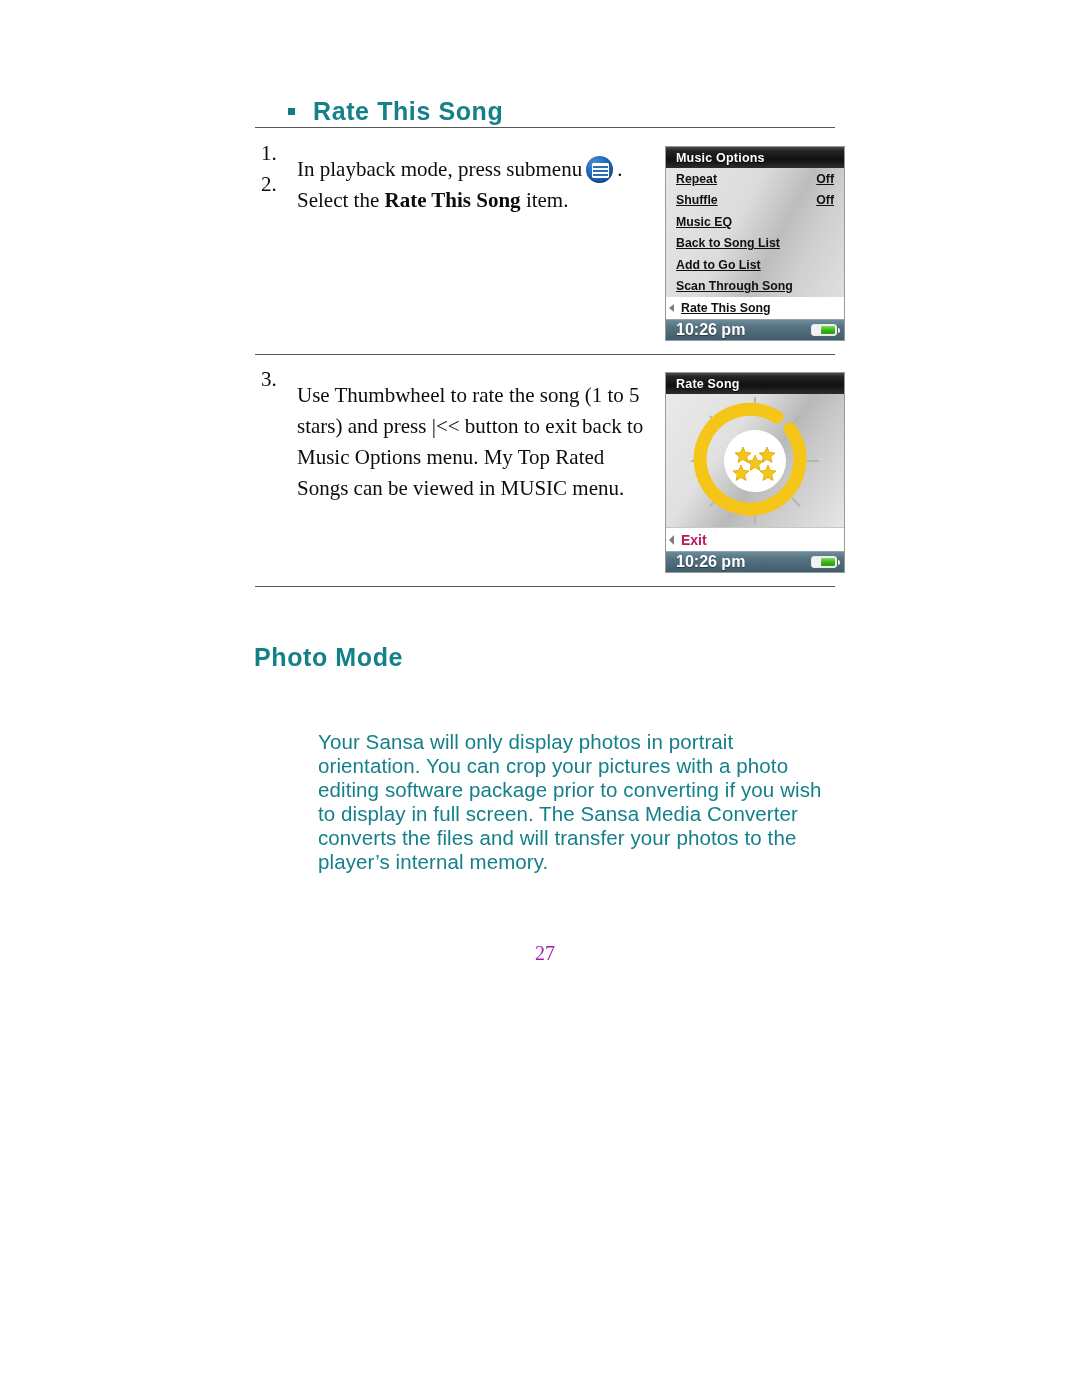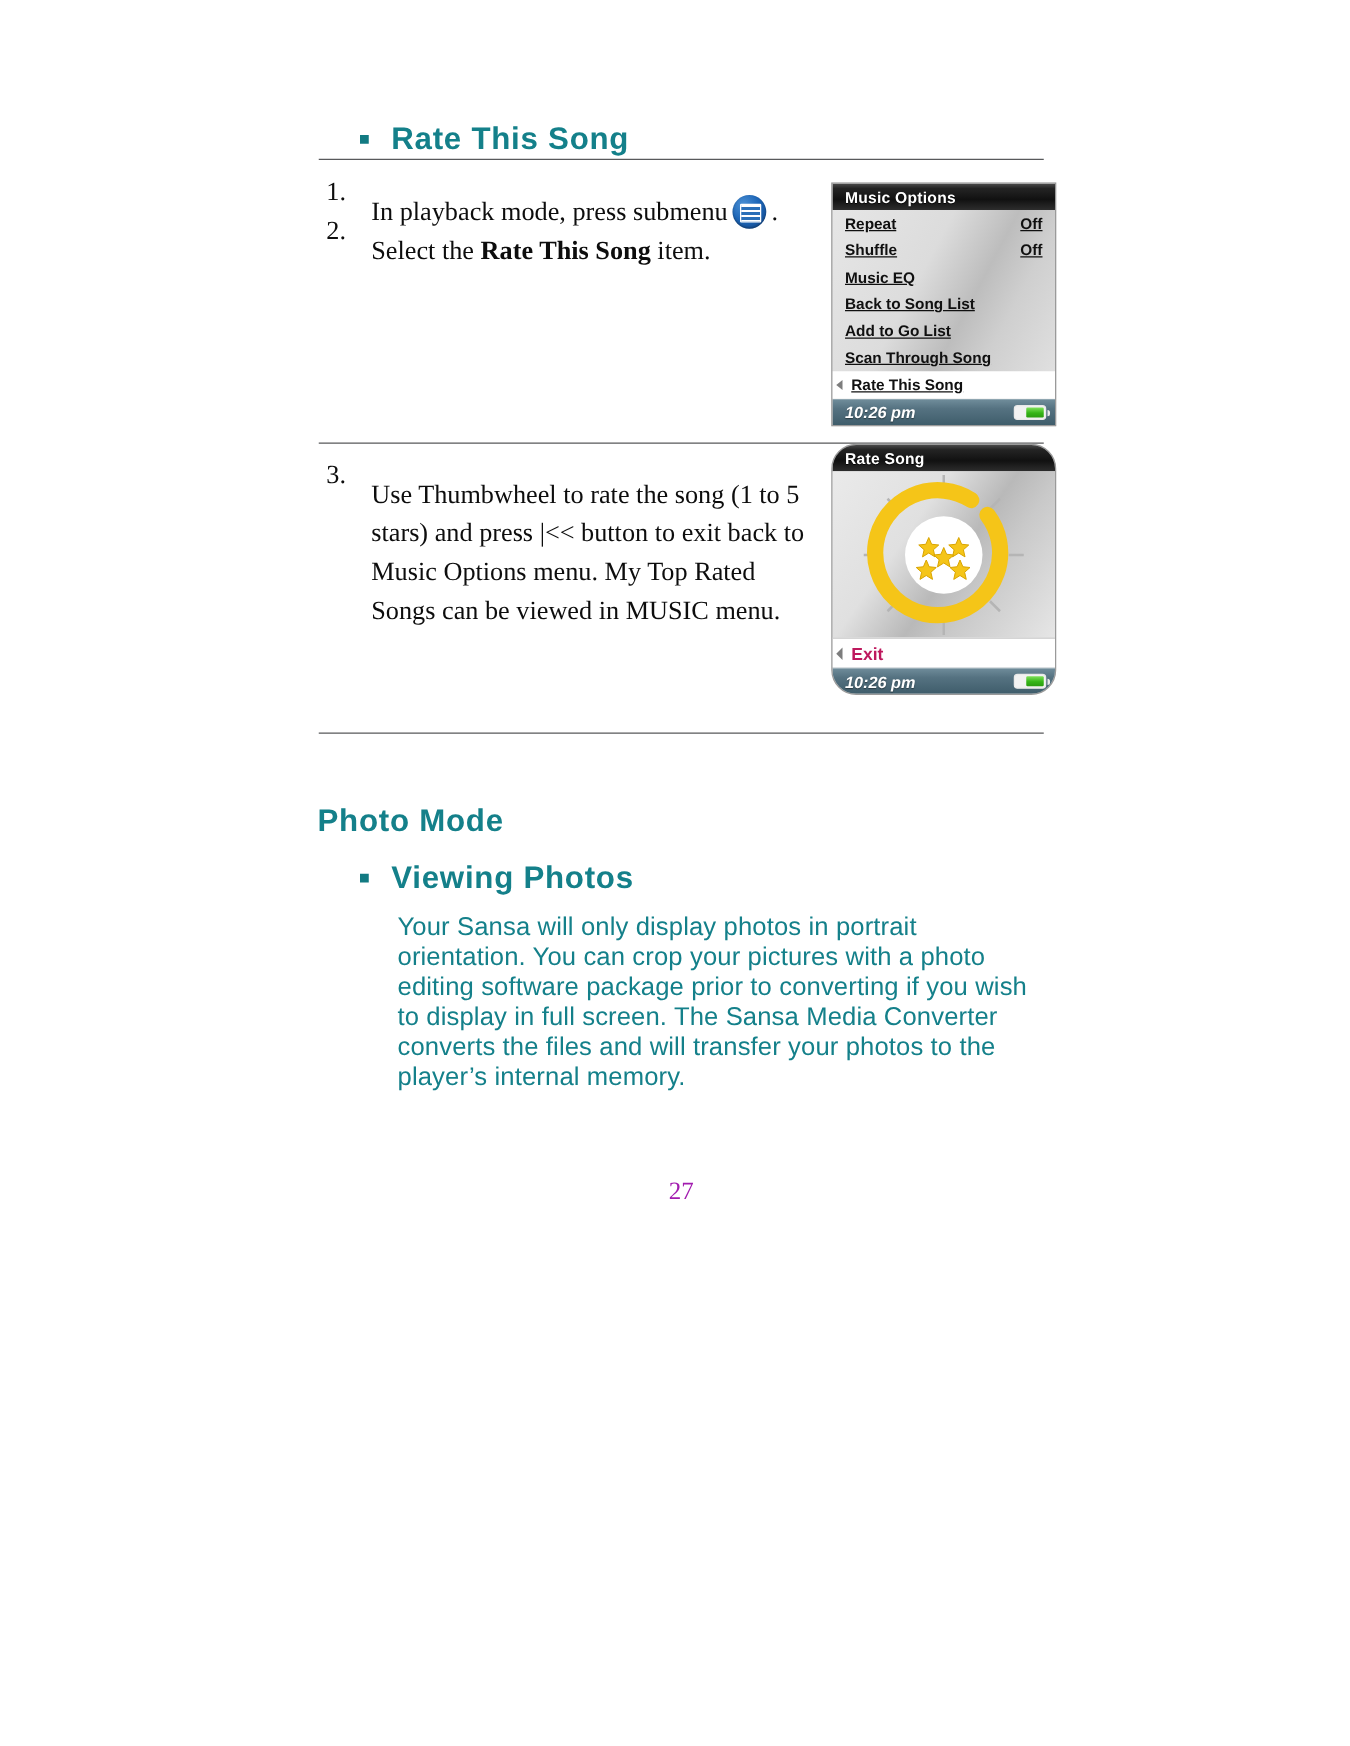--- a/index.html
+++ b/index.html
@@ -179,24 +179,23 @@
     height: 21px;
     background: linear-gradient(to bottom, #6e8b99 0%, #557281 35%, #3f5d6b 100%);
     display: flex;
     align-items: center;
     justify-content: space-between;
     padding: 0 7px 0 10px;
     border-top: 1px solid #8fa6b1;
   }
   .dev-status .time {
     color: #ffffff;
-    font-size: 13px;
+    font-size: 16px;
     font-weight: bold;
     text-shadow: 0 1px 1px rgba(0,0,0,.45);
-    font-style: italic;
   }
   .battery {
     width: 26px; height: 12px;
     border: 1.5px solid #e9e9e9;
     border-radius: 3px;
     background: #f2f2f2;
     position: relative;
     display: flex;
     align-items: center;
     padding: 1px;
@@ -309,21 +308,21 @@
     </div>
   </div>
 
   <div class="rule" style="left:255px; top:354px; width:580px;"></div>
 
   <div class="step" style="left:261px; top:364px; width:390px;">
     <span class="num">3.</span>
     <span class="body">Use Thumbwheel to rate the song (1 to 5 stars) and press |&lt;&lt; button to exit back to Music Options menu. My Top Rated Songs can be viewed in MUSIC menu.</span>
   </div>
 
-  <div class="device" style="left:665px; top:355px;border-radius:20px;">
+  <div class="device" style="left:665px; top:372px;">
     <div class="dev-title">Rate Song</div>
     <div class="wheel-area">
       <svg class="wheel-svg" width="132" height="132" viewBox="0 0 132 132">
 
         <g stroke="#b5b5b5" stroke-width="2" stroke-linecap="butt">
           <line x1="66" y1="2" x2="66" y2="14"></line>
           <line x1="66" y1="118" x2="66" y2="130"></line>
           <line x1="2" y1="66" x2="14" y2="66"></line>
           <line x1="118" y1="66" x2="130" y2="66"></line>
           <line x1="21" y1="21" x2="29" y2="29"></line>
@@ -353,22 +352,18 @@
       <span class="battery">
           <span class="fill"></span>
         </span>
     </div>
   </div>
 
   <div class="rule" style="left:255px; top:586px; width:580px;"></div>
 
   <div class="h1-text" style="left:254px; top:643px;">Photo Mode</div>
 
-  <div class="h2-bullet-row" style="left:288px; top:688px;">
-    <span class="sq-bullet"></span>
-    <span class="h2-text">Viewing Photos</span>
-  </div>
 
   <div class="teal-para" style="left:318px; top:730px; width:512px;">Your Sansa will only display photos in portrait orientation. You can crop your pictures with a photo editing software package prior to converting if you wish to display in full screen. The Sansa Media Converter converts the files and will transfer your photos to the player’s internal memory.</div>
 
   <div class="page-number" style="left:490px; top:942px; width:110px;">27</div>
 
 </div>
 
 </body></html>

